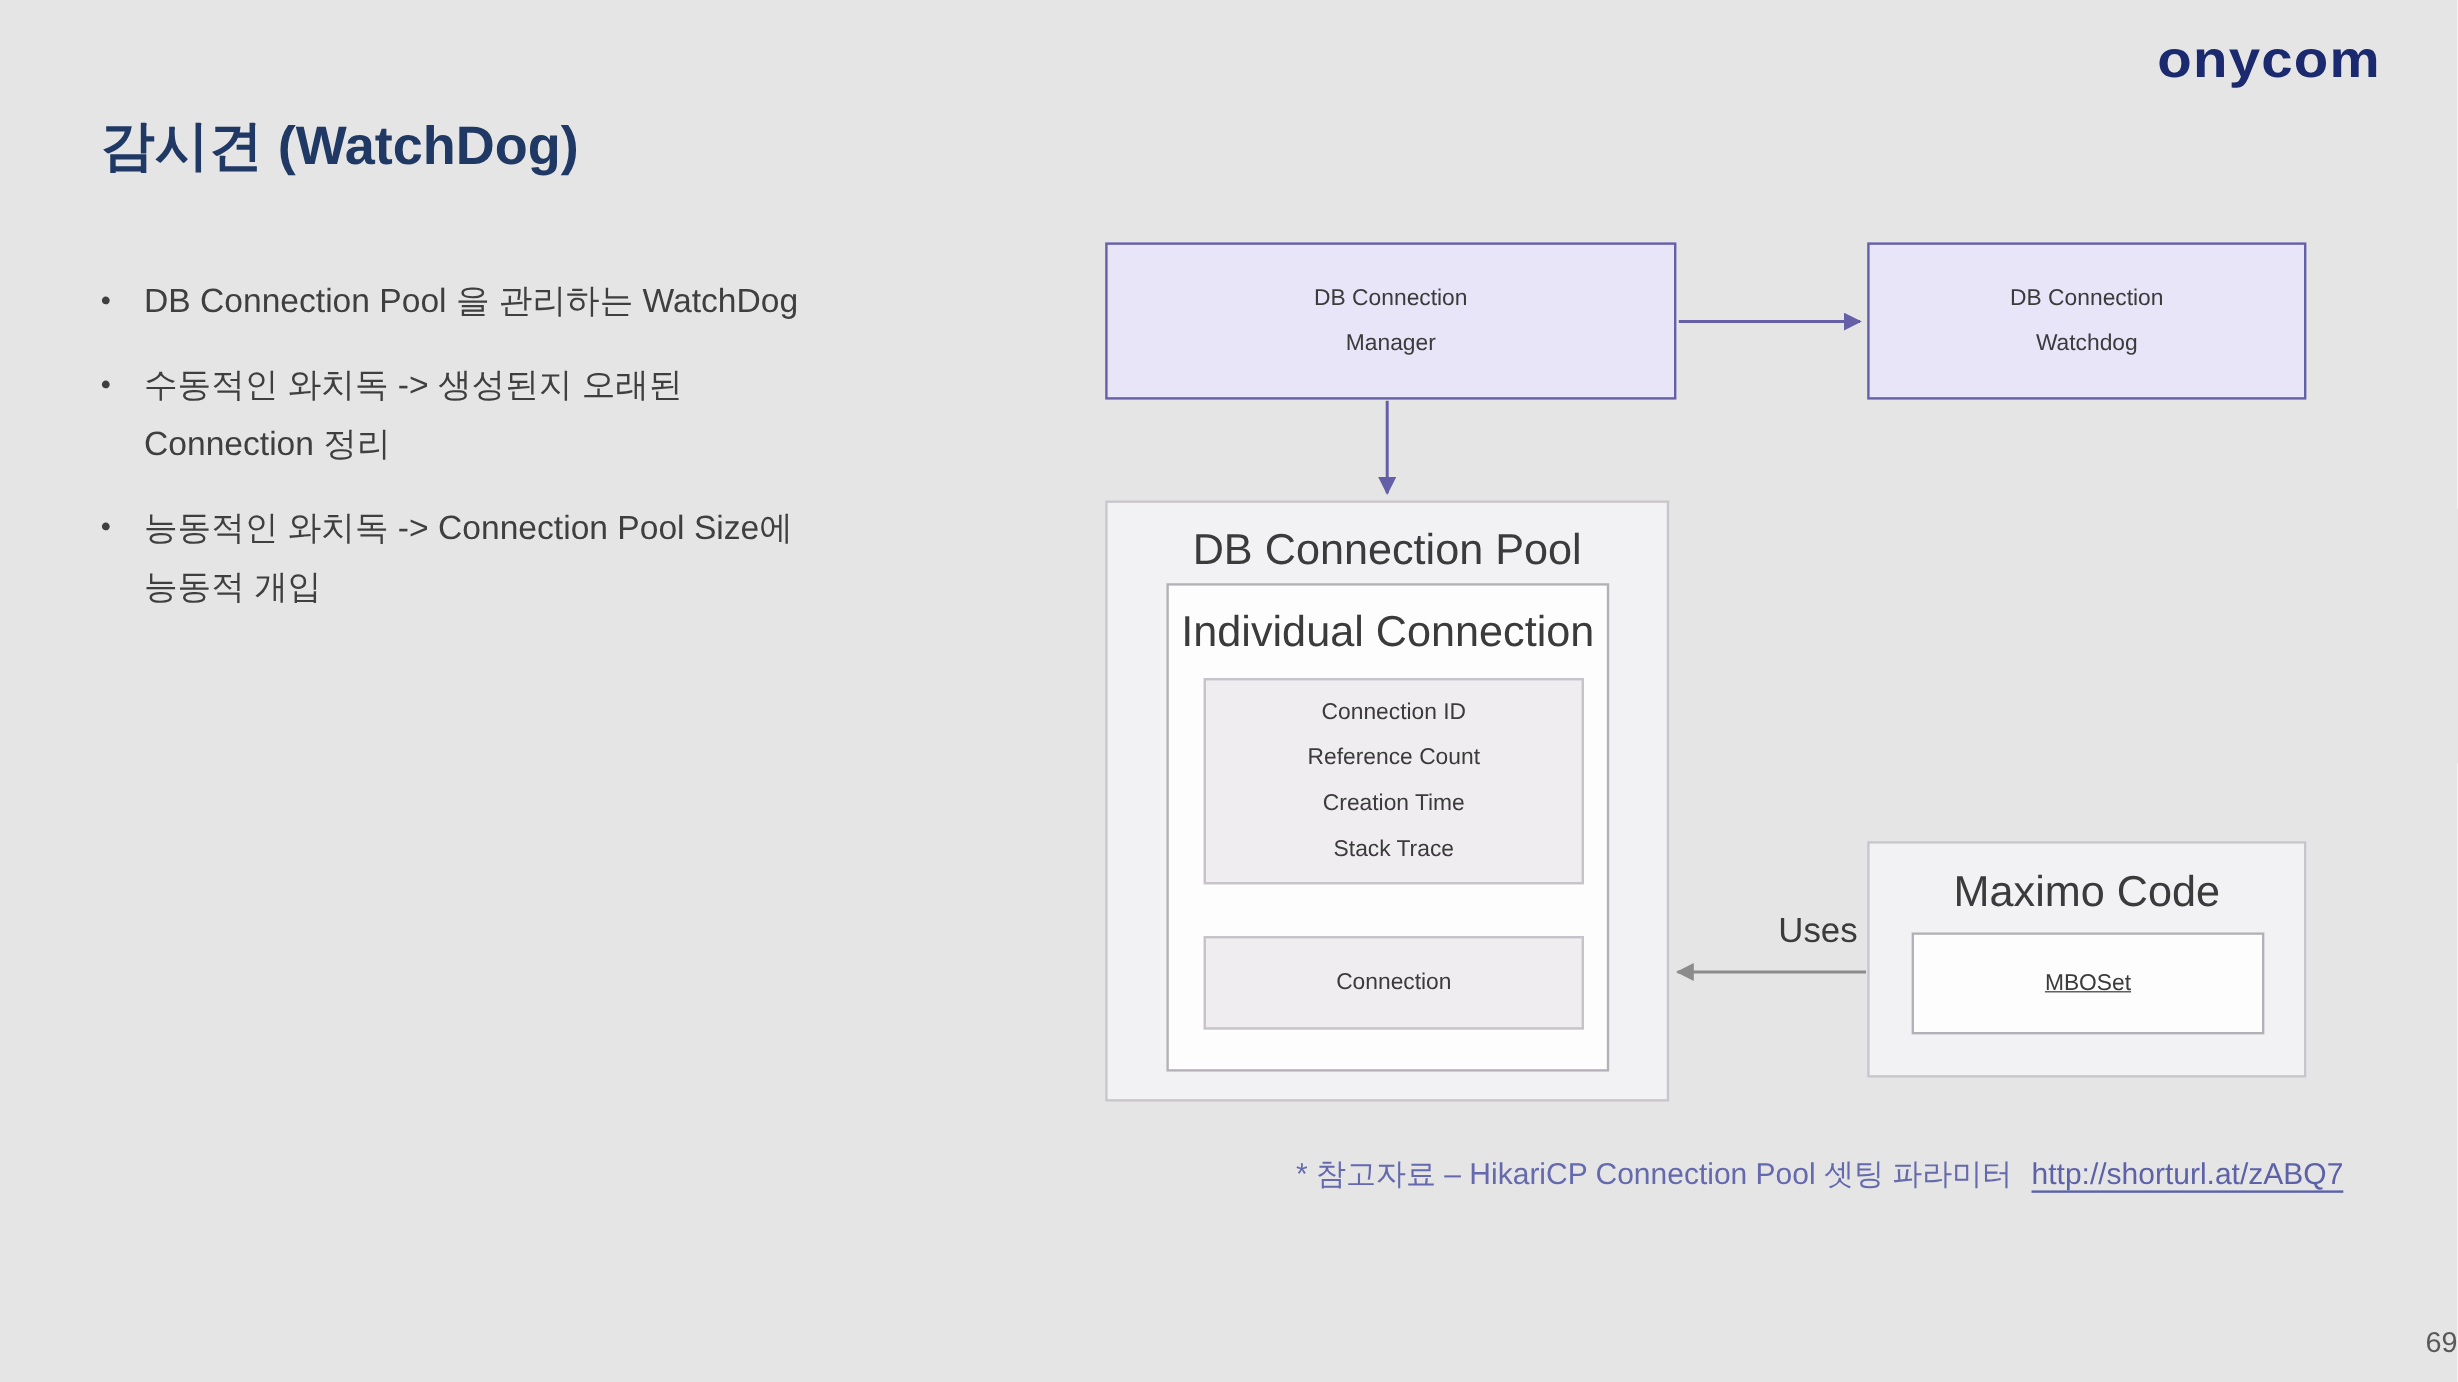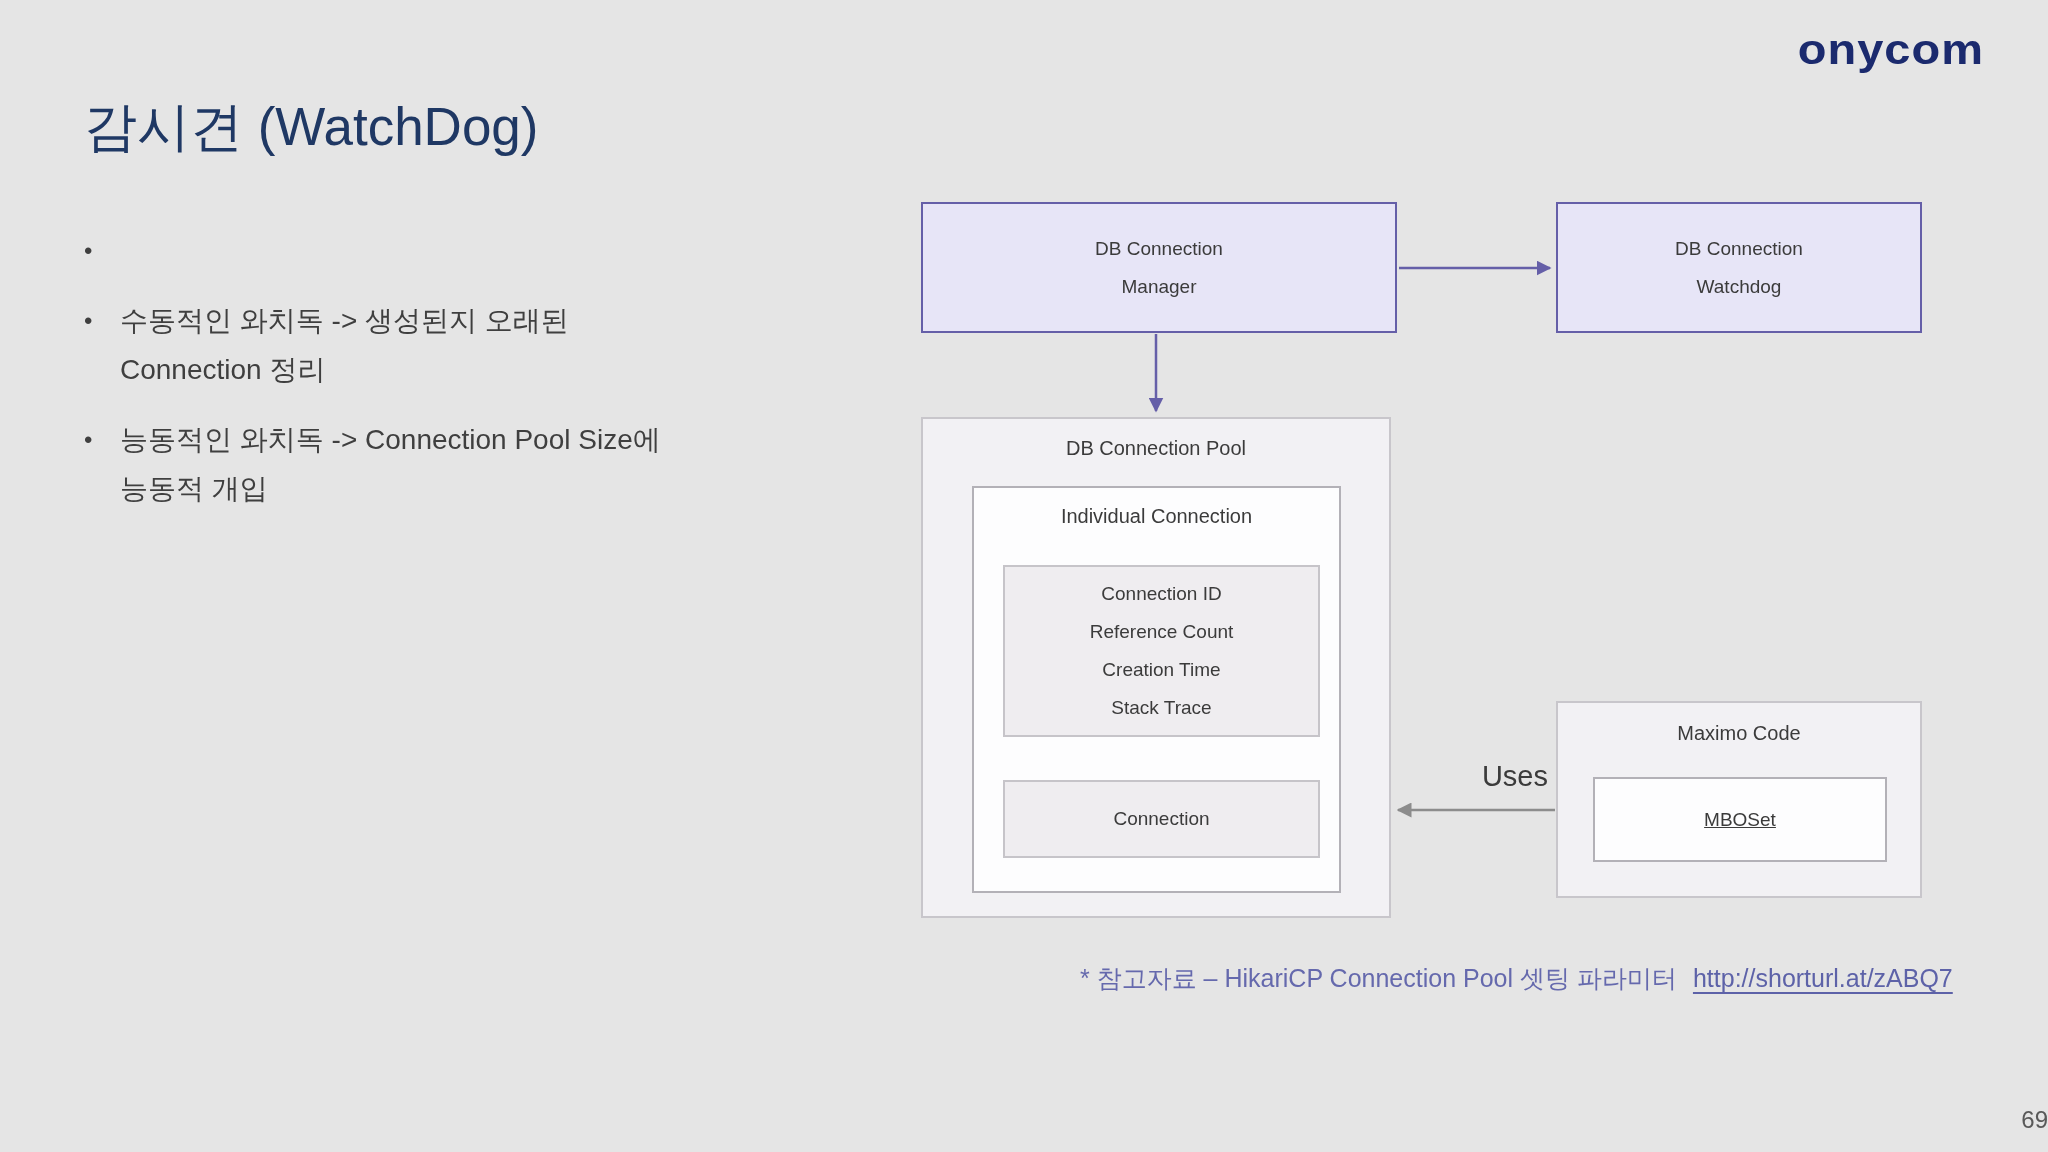--- a/index.html
+++ b/index.html
@@ -24,22 +24,22 @@
     color: #1b2a6e;
     transform: scaleY(0.92);
     transform-origin: top right;
   }
 
   
   .title {
     position: absolute;
     left: 84px;
     top: 92px;
-    font-size: 53px;
-    font-weight: 400;
+    font-size: 45px;
+    font-weight: 700;
     color: #1f3864;
     letter-spacing: 0;
   }
 
   
   .bullets {
     position: absolute;
     left: 84px;
     top: 226px;
     width: 720px;
@@ -90,21 +90,21 @@
     border: 2px solid #c6c4c9;
     display: flex;
     align-items: center;
     justify-content: center;
   }
   .top-label {
     position: absolute;
     left: 0;
     right: 0;
     text-align: center;
-    font-size: 20px;
+    font-size: 36px;
     color: #3b3b3b;
   }
 
   #box-manager  { left: 921px;  top: 202px; width: 476px; height: 131px; }
   #box-watchdog { left: 1556px; top: 202px; width: 366px; height: 131px; }
   #box-pool     { left: 921px;  top: 417px; width: 470px; height: 501px; }
   #pool-label       { left: 921px;  top: 437px; width: 470px; position: absolute; }
   #box-individual   { left: 972px;  top: 486px; width: 369px; height: 407px; }
   #individual-label { left: 972px;  top: 505px; width: 369px; position: absolute; }
   #box-connid     { left: 1003px; top: 565px; width: 317px; height: 172px; }
@@ -163,20 +163,21 @@
 
 <div id="slide">
 
   <div class="logo">onycom</div>
 
   <div class="title">감시견 (WatchDog)</div>
 
   <div class="bullets">
     <div class="bullet-item">
       <span class="bullet-marker">•</span>
+      <span class="bullet-text">DB Connection Pool 을 관리하는 WatchDog</span>
     </div>
     <div class="bullet-item">
       <span class="bullet-marker">•</span>
       <span class="bullet-text">수동적인 와치독 -&gt; 생성된지 오래된
 Connection 정리</span>
     </div>
     <div class="bullet-item">
       <span class="bullet-marker">•</span>
       <span class="bullet-text">능동적인 와치독 -&gt; Connection Pool Size에
 능동적 개입</span>

